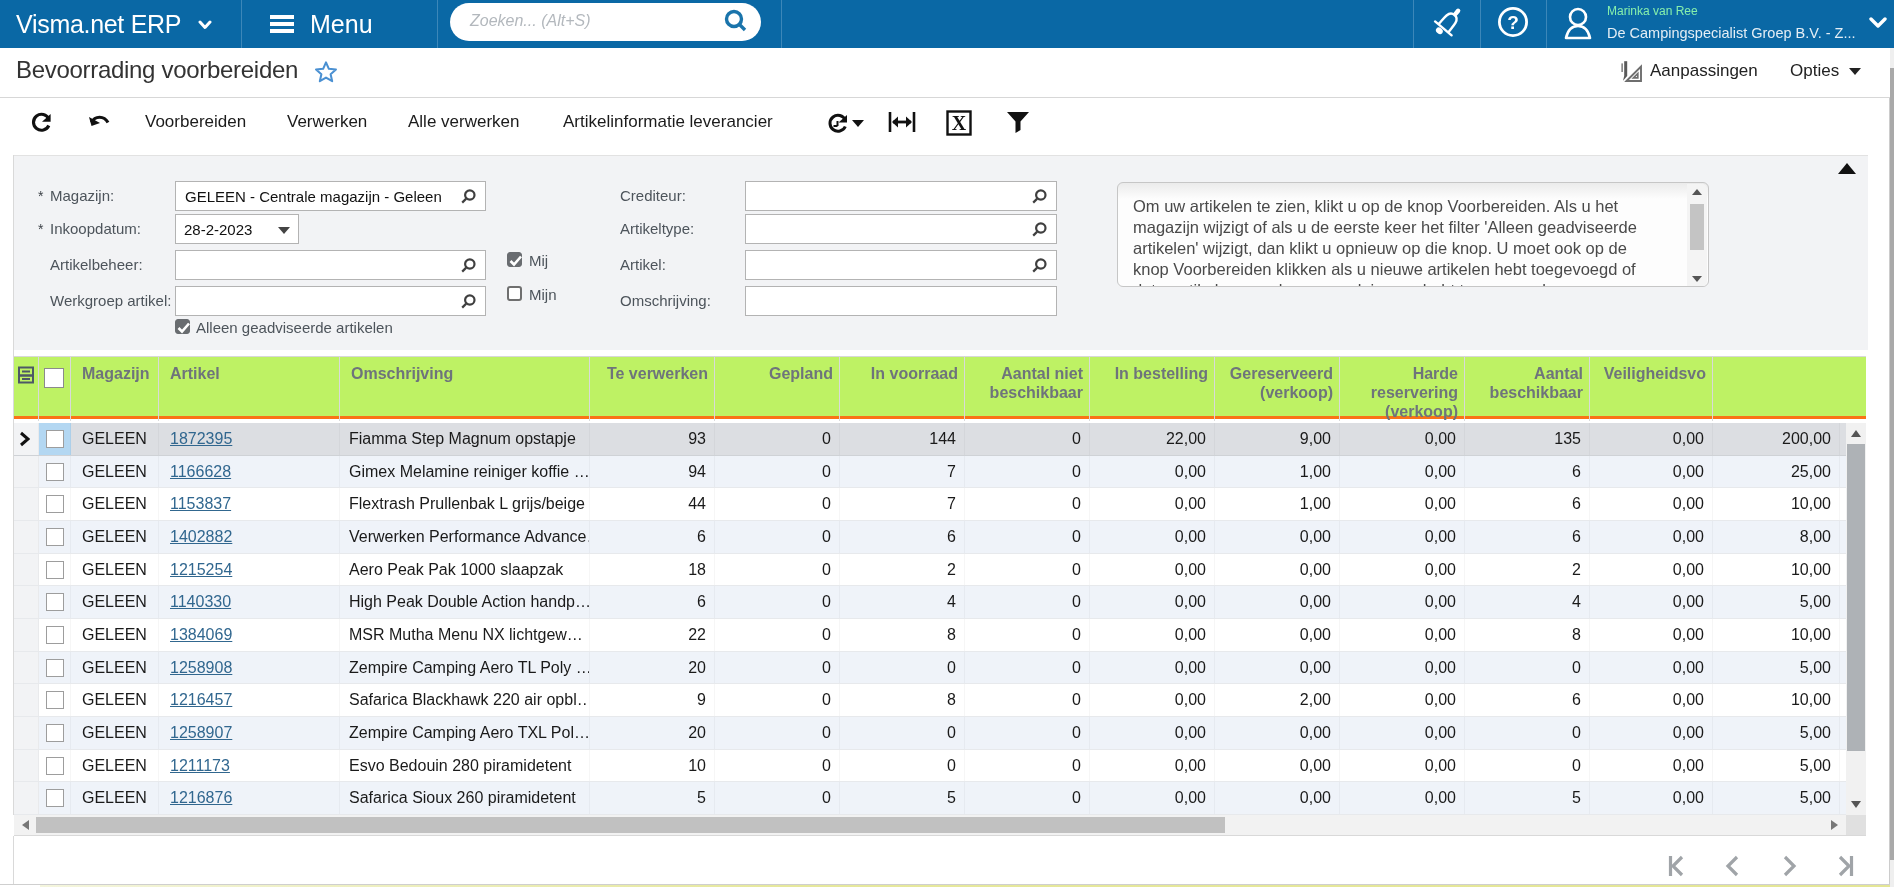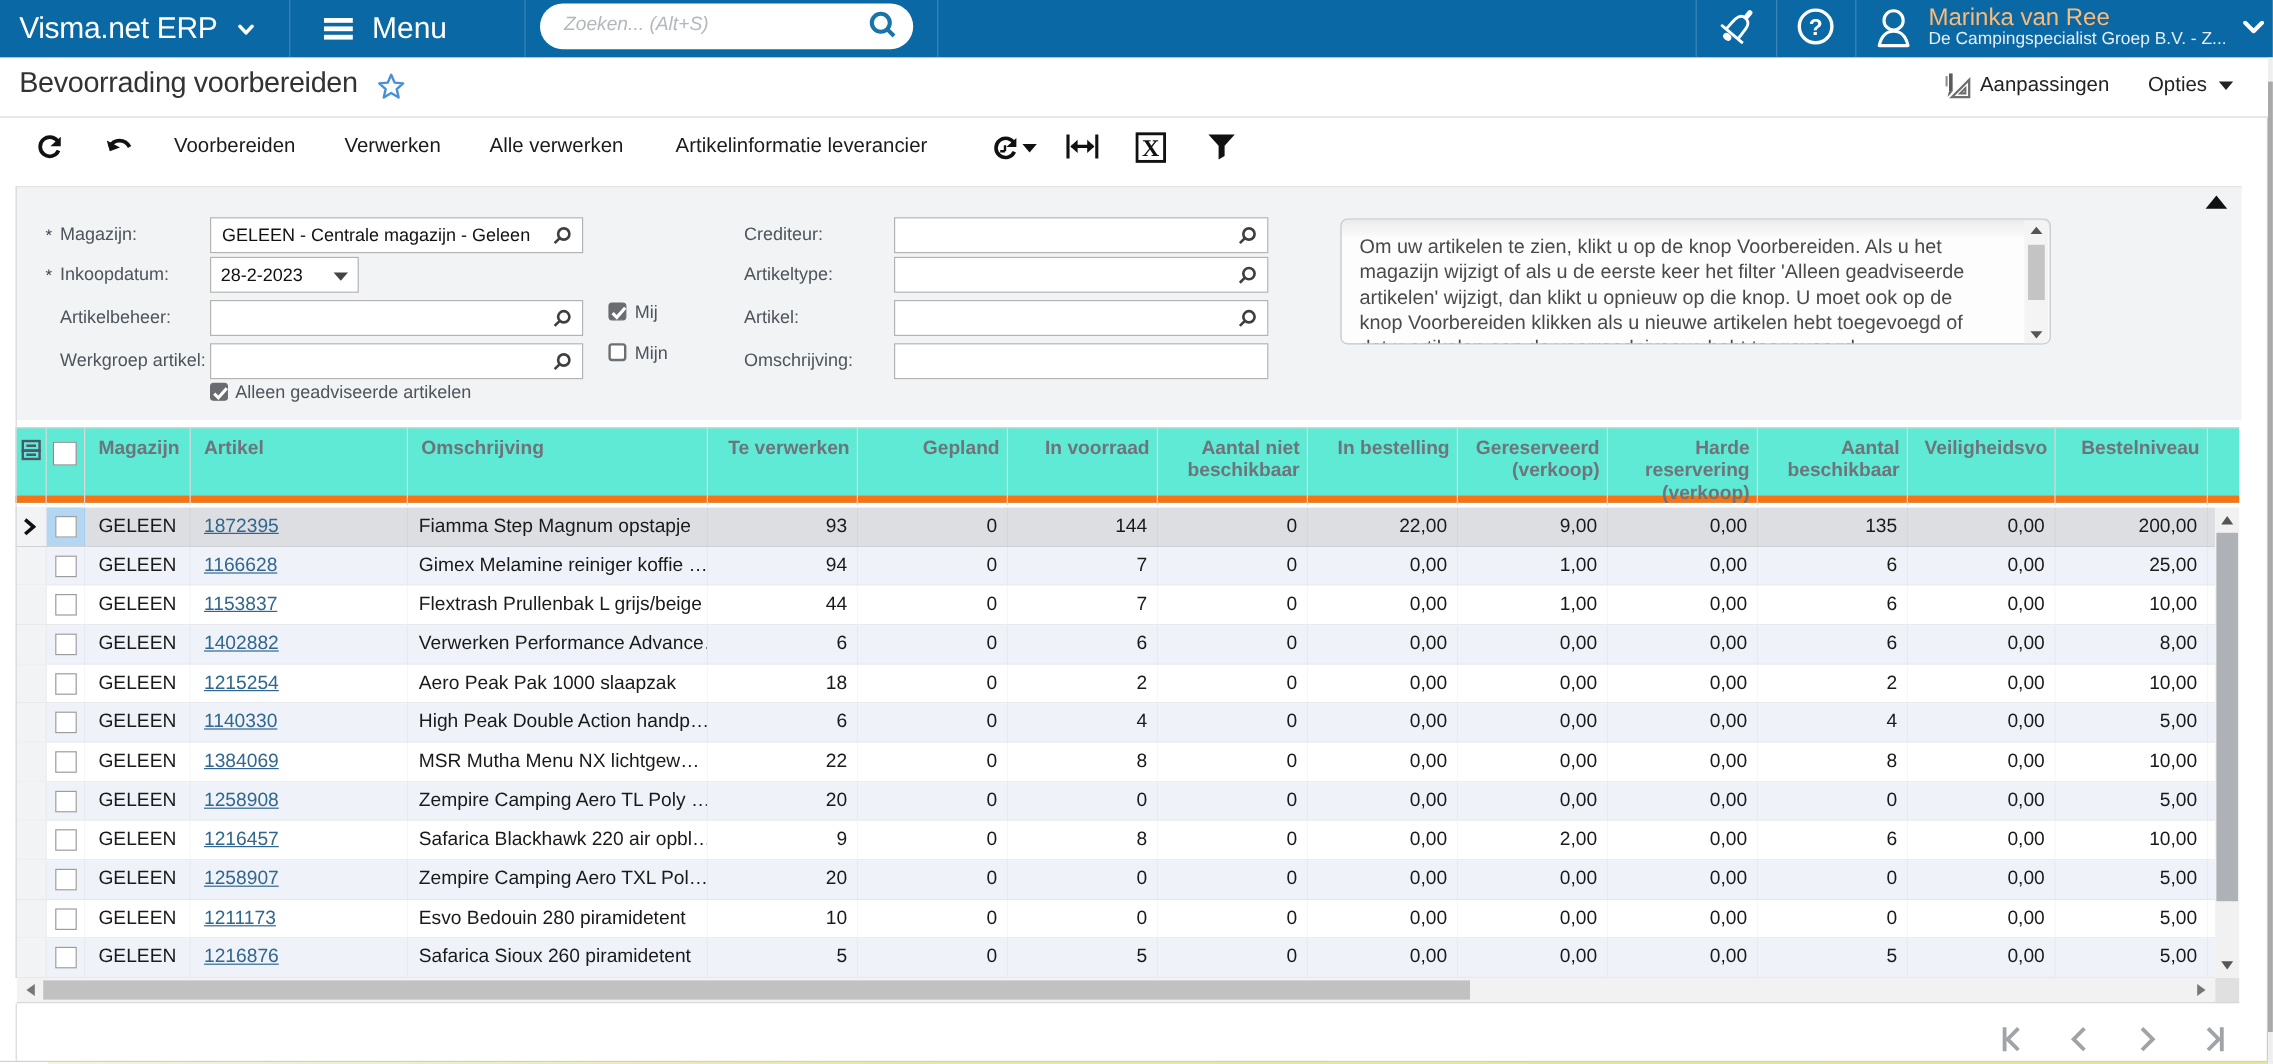--- a/index.html
+++ b/index.html
@@ -8,21 +8,21 @@
 
 .topbar{position:absolute;left:0;top:0;width:1894px;height:48px;background:#0a68a5;color:#fff}
 .topbar .sep{position:absolute;top:0;width:1px;height:48px;background:#3c87b9}
 .brand{position:absolute;left:16px;top:10px;font-size:25px;letter-spacing:-0.3px}
 .menuicon{position:absolute;left:270px;top:15px;width:24px;height:18px}
 .menuicon div{height:4.4px;background:#fff;margin-bottom:2.4px}
 .menutxt{position:absolute;left:310px;top:10px;font-size:25px}
 .search{position:absolute;left:450px;top:3px;width:311px;height:38px;background:#fff;border-radius:19px}
 .search .ph{position:absolute;left:20px;top:9px;font-style:italic;font-size:16px;color:#b3b8bd}
 .search svg{position:absolute;right:12px;top:6px}
-.usrname{position:absolute;left:1607px;top:4px;font-size:20px;color:#fdba74}
+.usrname{position:absolute;left:1607px;top:4px;font-size:12px;color:#86efac}
 .usrcomp{position:absolute;left:1607px;top:25px;font-size:14.5px;color:#e4eef5}
 .topchev{position:absolute;left:1869px;top:17px}
 
 .titlebar{position:absolute;left:0;top:48px;width:1894px;height:50px;background:#fff;border-bottom:1px solid #d7d7d7}
 .pgtitle{position:absolute;left:16px;top:8px;font-size:24px;color:#333;letter-spacing:-0.3px}
 .star{position:absolute;left:314px;top:12px}
 .aanp{position:absolute;left:1650px;top:13px;font-size:17px;color:#222}
 .aanpicon{position:absolute;left:1620px;top:12px}
 .opties{position:absolute;left:1790px;top:13px;font-size:17px;color:#222}
 .optchev{position:absolute;left:1849px;top:20px;width:0;height:0;border-left:6px solid transparent;border-right:6px solid transparent;border-top:7px solid #222}
@@ -39,21 +39,21 @@
 .fcheck.on{background:#696c70;border:1px solid #696c70}
 .fcheck.on svg{position:absolute;left:0.5px;top:1.5px}
 .fcheck.off{background:#fff;border:2px solid #6f6f6f}
 .fchlbl{position:absolute;font-size:15px;color:#4d545b}
 .infobox{position:absolute;left:1104px;top:26px;width:592px;height:105px;border:1px solid #c6c6c6;border-radius:6px;background:linear-gradient(#ebebeb,#fdfdfd 16px);overflow:hidden}
 .infobox .txt{position:absolute;left:15px;top:13px;width:550px;font-size:16.5px;line-height:21px;color:#4a4a4a;white-space:nowrap}
 .ibsb{position:absolute;right:1px;top:1px;width:20px;height:103px;background:#f4f4f4;border-radius:0 5px 5px 0}
 .ibsb .th{position:absolute;left:3px;top:20px;width:14px;height:46px;background:#c4c4c4}
 .collapsearrow{position:absolute;left:1825px;top:7px;width:0;height:0;border-left:9px solid transparent;border-right:9px solid transparent;border-bottom:11px solid #111}
 
-.thead{position:absolute;left:13px;top:356px;width:1853px;height:63px;background:#5eead4;border-top:1px solid #d8d8d8;border-bottom:6px solid #f97316}
+.thead{position:absolute;left:13px;top:356px;width:1853px;height:63px;background:#bef264;border-top:1px solid #d8d8d8;border-bottom:3px solid #f97316}
 .hc{position:absolute;top:0;height:64px;border-right:1px solid #d9d9d9;font-size:16px;font-weight:bold;color:#6e747b;padding-top:7px;line-height:19px}
 .hc.tr{text-align:right;padding-right:6px}
 .hc.tl{text-align:left;padding-left:11px}
 .tbody{position:absolute;left:13px;top:423px;width:1833px;height:392px}
 .brow{position:absolute;left:0;width:1833px;border-bottom:1px solid #e7e9ec}
 .rsel{background:#dcdee2;border-bottom:1px solid #cfd2d6}
 .reven{background:#eff3f9}
 .rodd{background:#fff}
 .bc{position:absolute;top:0;height:100%;font-size:16px;color:#1a1a1a;border-right:1px solid rgba(0,0,0,0.035);display:flex;align-items:center;white-space:nowrap;overflow:hidden}
 .bc.tr{justify-content:flex-end;padding-right:8px}
@@ -273,21 +273,20 @@
   <div class="hc tl" style="left:146px;width:181px">Artikel</div>
   <div class="hc tr" style="left:577px;width:125px">Te verwerken</div>
   <div class="hc tr" style="left:827px;width:125px">In voorraad</div>
   <div class="hc tr" style="left:702px;width:125px">Gepland</div>
   <div class="hc tr" style="left:952px;width:125px">Aantal niet beschikbaar</div>
   <div class="hc tr" style="left:1077px;width:125px">In bestelling</div>
   <div class="hc tr" style="left:1202px;width:125px">Gereserveerd (verkoop)</div>
   <div class="hc tr" style="left:1327px;width:125px">Harde reservering (verkoop)</div>
   <div class="hc tr" style="left:1452px;width:125px">Aantal beschikbaar</div>
   <div class="hc tr" style="left:1577px;width:123px">Veiligheidsvo</div>
-  <div class="hc tr" style="left:1700px;width:127px">Bestelniveau</div>
   <div class="hc" style="left:1827px;width:26px;border-right:none"></div>
 </div>
 
 <div class="tbody">
 <div class="brow rsel" style="top:0px;height:33px">
       <div class="bc" style="left:0;width:26px;background:#f2f3f5">
         <svg style="margin-left:6px" width="11" height="16" viewBox="0 0 11 16">
           <path d="M2 2 L9 8 L2 14" stroke="#111" stroke-width="3" fill="none" stroke-linejoin="miter"></path>
         </svg>
       </div>

